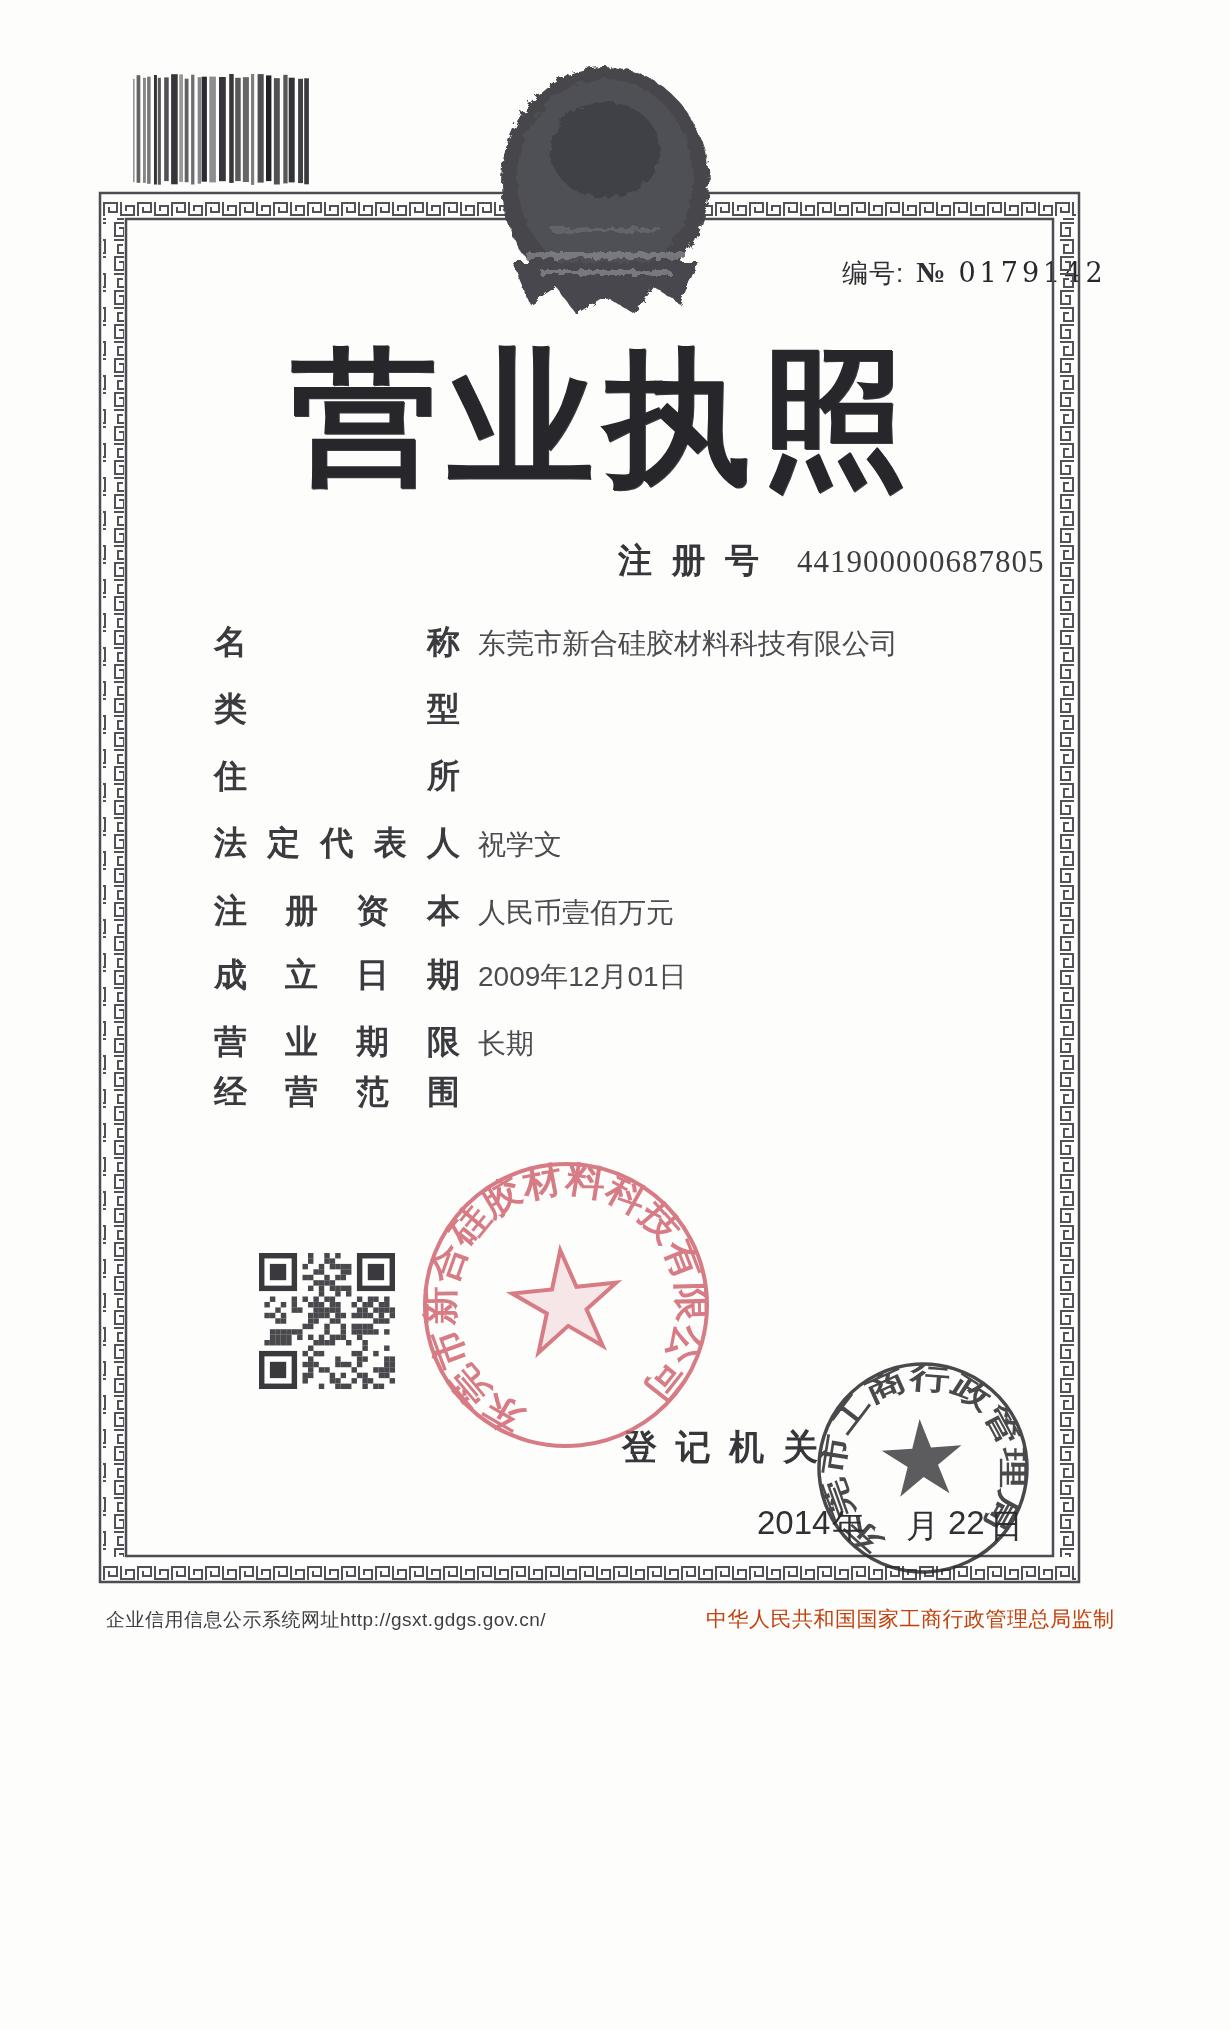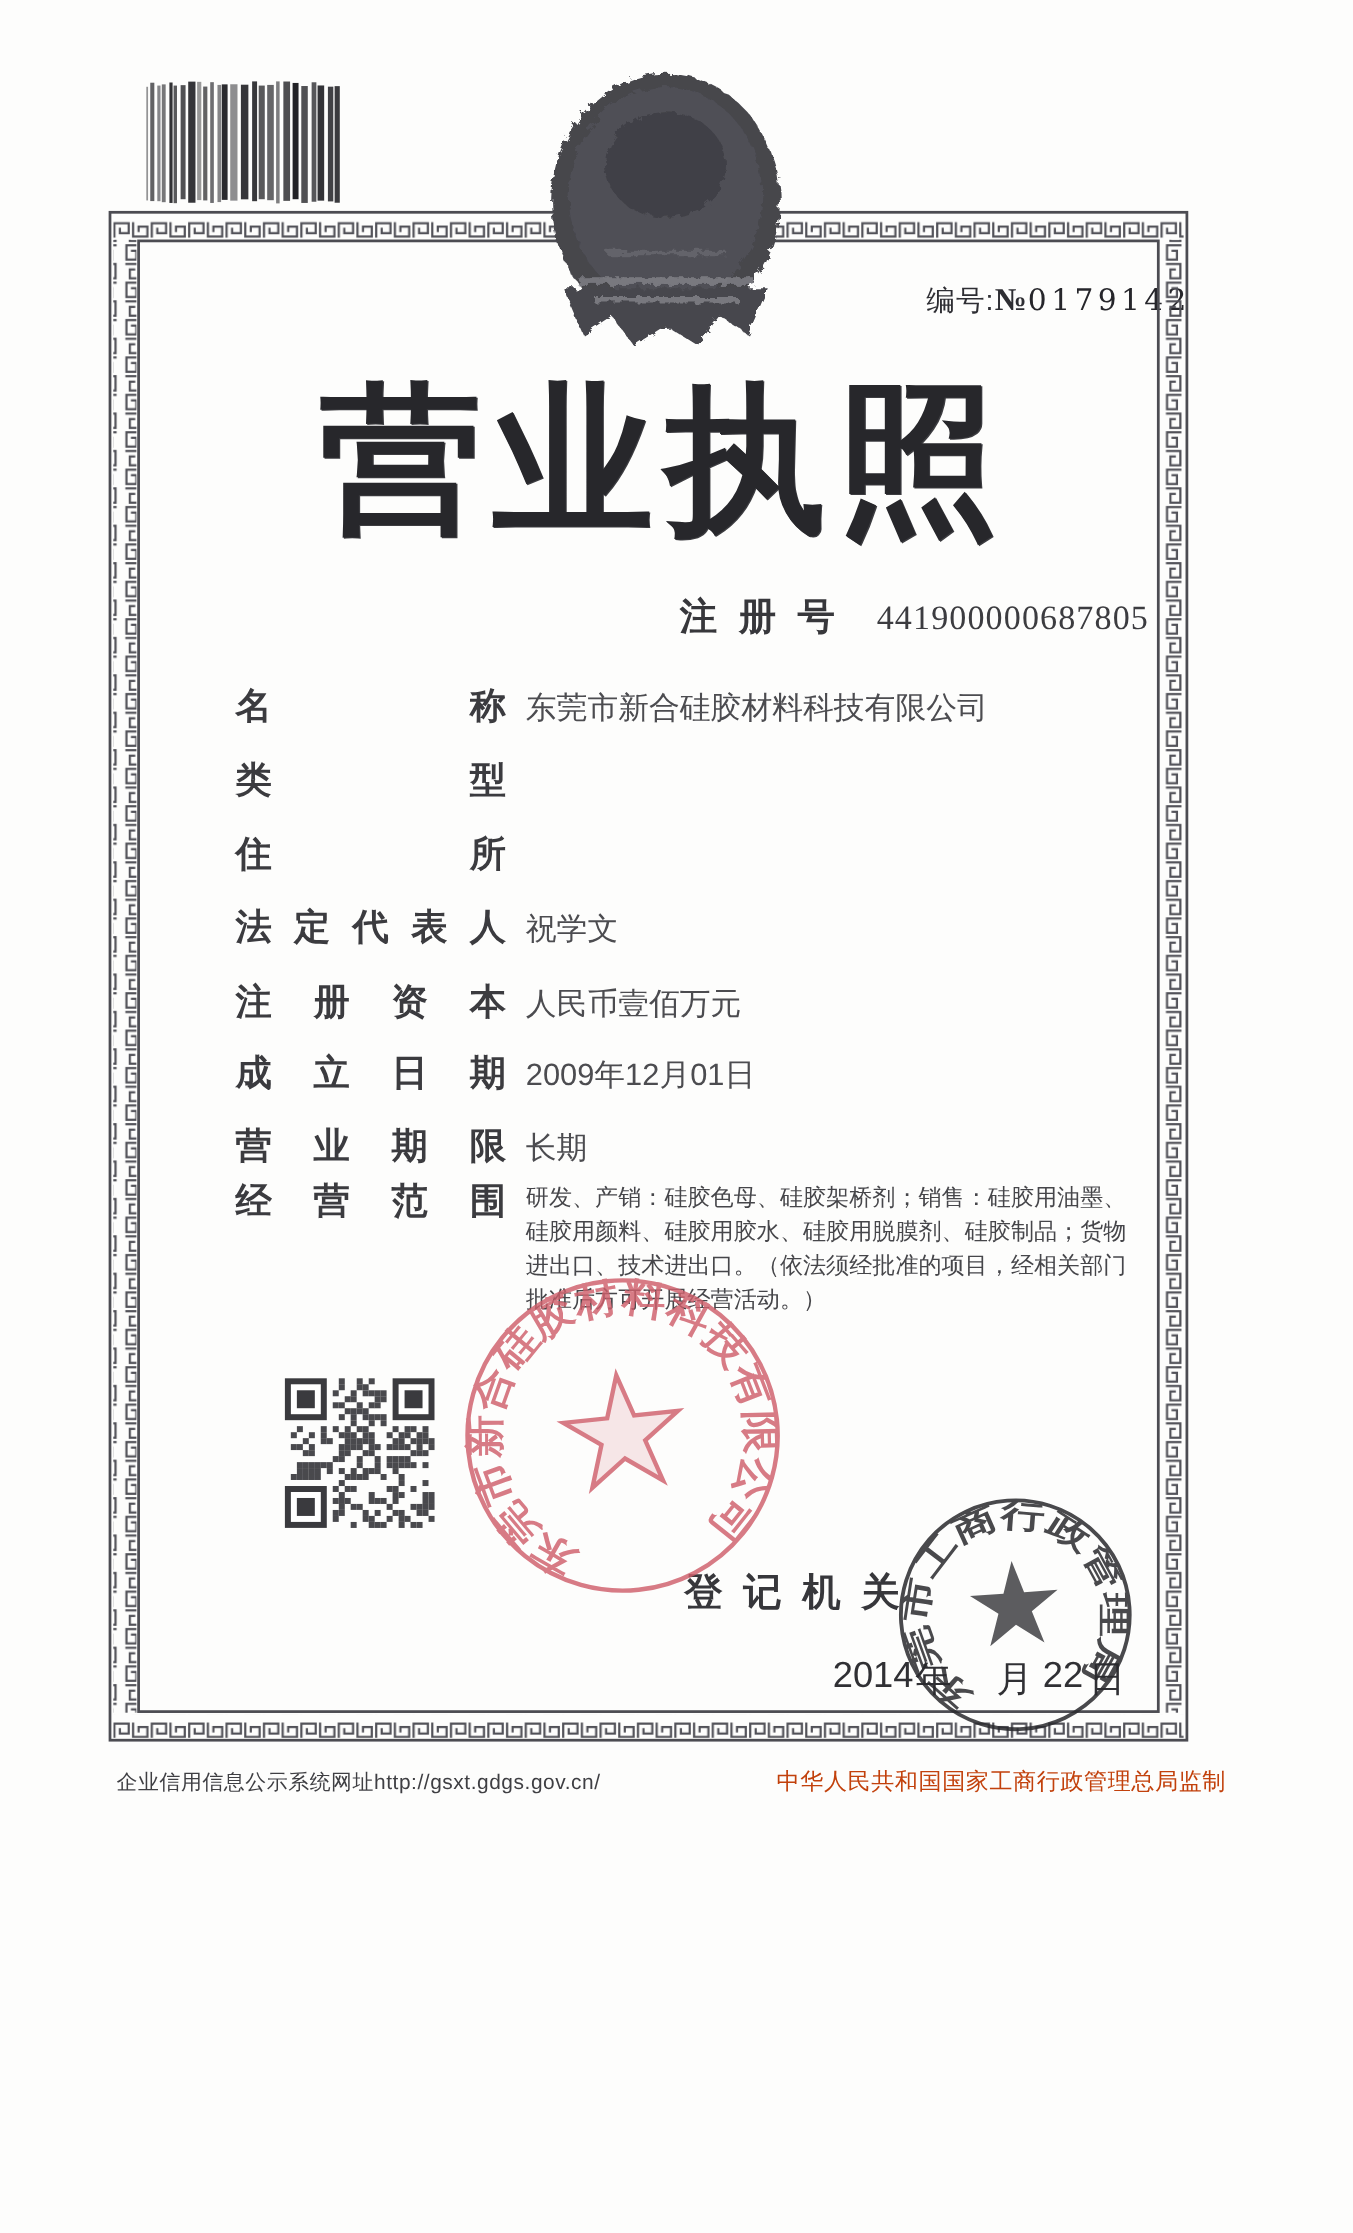--- a/index.html
+++ b/index.html
@@ -4,21 +4,21 @@
 <style>
   html,body{margin:0;padding:0;}
   body{
     width:1230px;height:2030px;position:relative;overflow:hidden;
     background:#fdfdfc;
     font-family:"Liberation Sans",sans-serif;
     color:#3a3a3e;
   }
   .abs{position:absolute;}
   
-  .serial{top:256px;left:842px;font-size:26px;color:#2e2e33;letter-spacing:1px;display:flex;align-items:baseline;gap:0;}
+  .serial{top:256px;left:842px;font-size:26px;color:#2e2e33;letter-spacing:1px;display:flex;align-items:baseline;gap:12px;}
   .serial .mark{font-family:"Liberation Serif",serif;font-weight:bold;font-size:29px;}
   .serial .num{font-family:"DejaVu Serif",serif;font-size:27px;letter-spacing:4px;color:#26262b;}
   
   .title{top:342px;left:291px;width:616px;font-size:146px;line-height:152px;font-weight:900;color:#27272b;
          text-shadow:1px 1px 0 #3c3c40;}
   
   .regline{top:538px;left:618px;display:flex;align-items:baseline;}
   .reglabel{width:141px;font-size:34px;font-weight:600;color:#37373b;}
   .regnum{margin-left:38px;font-family:"Liberation Serif",serif;font-size:31px;letter-spacing:1px;color:#3c3c40;}
   
@@ -126,21 +126,20 @@
     </div>
   <div class="fvalue">长期</div>
 </div>
 <div class="abs txt row" style="top:1070px">
   <div class="flabel justify">
       <span>经</span>
       <span>营</span>
       <span>范</span>
       <span>围</span>
     </div>
-  <div class="fvalue v-scope">研发、产销：硅胶色母、硅胶架桥剂；销售：硅胶用油墨、硅胶用颜料、硅胶用胶水、硅胶用脱膜剂、硅胶制品；货物进出口、技术进出口。（依法须经批准的项目，经相关部门批准后方可开展经营活动。）</div>
 </div>
 
 <div class="abs txt registrar justify">
     <span>登</span>
     <span>记</span>
     <span>机</span>
     <span>关</span>
   </div>
 
 <div class="abs txt dateline">

